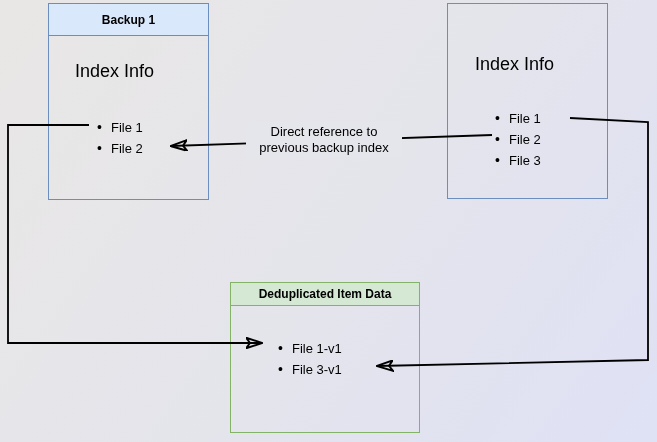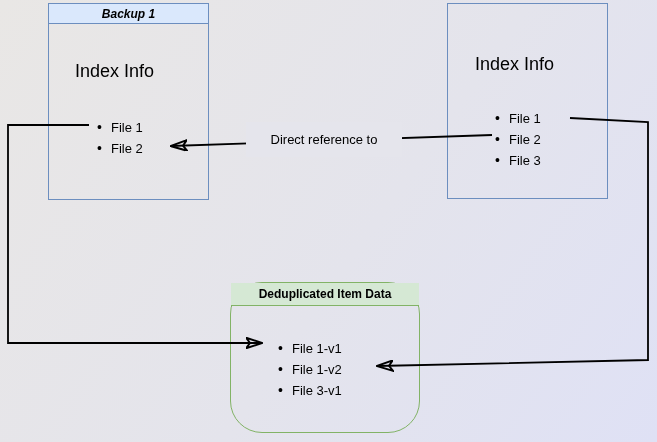--- a/index.html
+++ b/index.html
@@ -20,40 +20,40 @@
     background:linear-gradient(125deg,var(--bg-start) 0%,var(--bg-mid) 55%,var(--bg-end) 100%);
   }
   .box{position:absolute;border:1px solid;background:transparent;z-index:1;}
   .box.blue{border-color:var(--blue-border);}
   .box.green{border-color:var(--green-border);}
   .box-header{
     position:absolute;left:0;top:0;width:100%;
     display:flex;align-items:center;justify-content:center;
     font-weight:bold;font-size:12px;border-bottom:1px solid;
   }
-  .blue .box-header{background:var(--blue-fill);border-color:var(--blue-border);height:20px;font-style:italic;}
+  .blue .box-header{background:var(--blue-fill);border-color:var(--blue-border);height:32px;}
   .green .box-header{background:var(--green-fill);border-color:var(--green-border);height:23px;}
   .index-label{position:absolute;font-size:18px;white-space:nowrap;}
   ul.file-list{position:absolute;list-style:none;font-size:13px;white-space:nowrap;}
   ul.file-list li{display:flex;align-items:baseline;}
   ul.file-list li::before{content:"\2022";width:14px;flex:0 0 14px;font-size:14px;}
   .lh21 li{line-height:21px;}
   .lh20 li{line-height:20px;}
   svg.arrows{position:absolute;left:0;top:0;z-index:2;pointer-events:none;}
   svg.arrows path{stroke:var(--arrow);stroke-width:1.8;fill:none;}
   .annotation{
     position:absolute;left:246px;top:122px;width:156px;height:35px;
     background:var(--label-bg);z-index:3;
     display:flex;flex-direction:column;align-items:center;justify-content:center;
     font-size:13px;line-height:16px;text-align:right;white-space:nowrap;
   }
   
   #backup1{left:48px;top:3px;width:161px;height:197px;}
   #backup2{left:447px;top:3px;width:161px;height:196px;}
-  #dedup{left:230px;top:282px;width:190px;height:151px;border-radius:32px;}
+  #dedup{left:230px;top:282px;width:190px;height:151px;}
   #backup1 .index-label{left:26px;top:57px;}
   #backup2 .index-label{left:27px;top:50px;}
   #backup1 ul.file-list{left:48px;top:113px;}
   #backup2 ul.file-list{left:47px;top:104px;}
   #dedup ul.file-list{left:47px;top:55px;}
 </style>
 </head>
 <body>
 
 <div class="canvas">
@@ -84,22 +84,22 @@
         <li>File 1</li>
         <li>File 2</li>
         <li>File 3</li>
       </ul>
   </div>
 
   <div id="dedup" class="box green">
     <div class="box-header">Deduplicated Item Data</div>
     <ul class="file-list lh20">
         <li>File 1-v1</li>
-        <li>File 1-v2</li>
         <li>File 3-v1</li>
       </ul>
   </div>
 
   <div class="annotation">
     <div>Direct reference to</div>
+    <div>previous backup index</div>
   </div>
 
 </div>
 
 </body></html>

